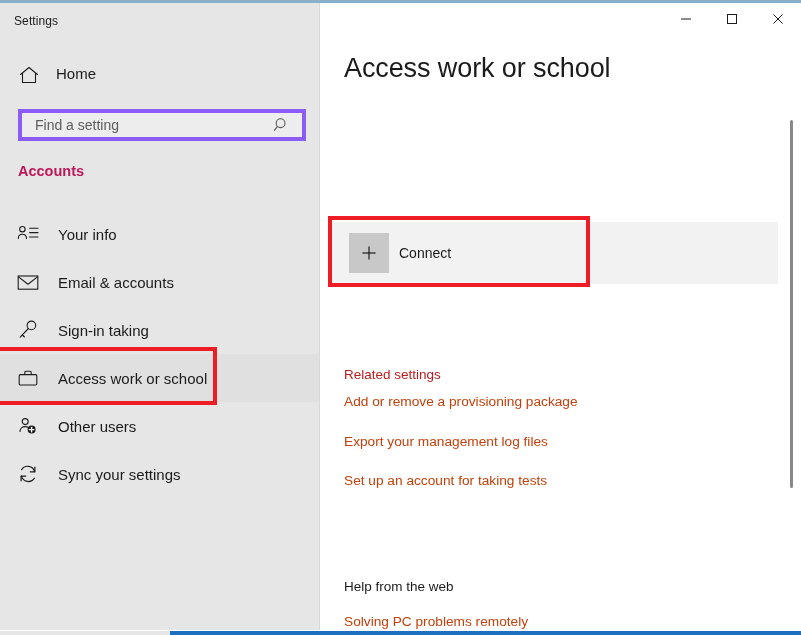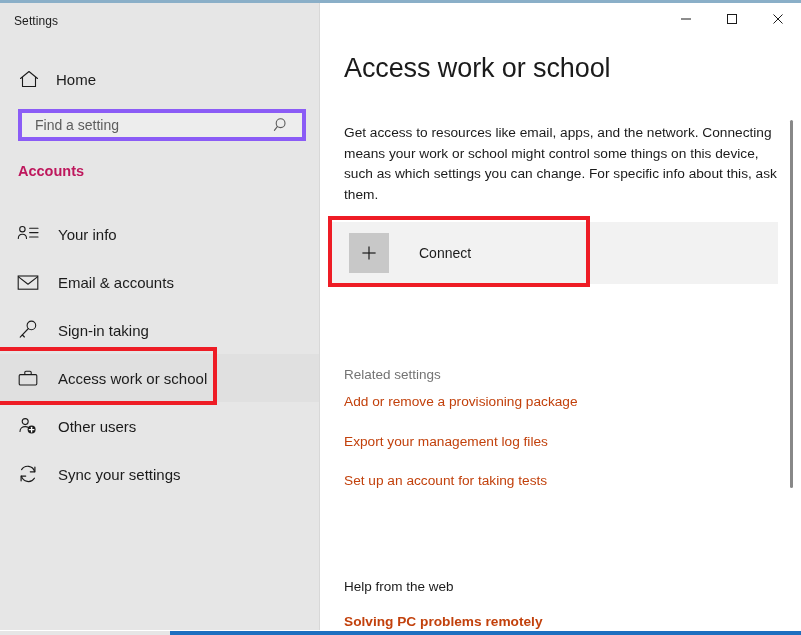--- a/index.html
+++ b/index.html
@@ -37,21 +37,21 @@
 
   .app-title {
     position: absolute; left: 14px; top: 11px;
     font-size: 12px; color: #1b1b1b;
     letter-spacing: .1px;
   }
 
   .home-row {
     position: absolute; left: 14px; top: 62px;
     width: 292px; height: 28px;
-    display: flex; align-items: center;
+    display: flex; 
     cursor: default;
   }
   .home-icon { width: 22px; height: 20px; margin-left: 4px; display: block; }
   .home-label {
     margin-left: 16px; font-size: 15px; color: #1b1b1b;
   }
 
   .search-box {
     position: absolute; left: 18px; top: 106px;
     width: 288px; height: 32px;
@@ -135,44 +135,44 @@
   }
   .connect-plus {
     width: 40px; height: 40px;
     margin-left: 21px;
     background: #c8c8c8;
     display: flex; align-items: center; justify-content: center;
     flex: 0 0 auto;
   }
   .connect-plus svg { display: block; }
   .connect-label {
-    margin-left: 30px;
+    margin-left: 10px;
     font-size: 14px; color: #1b1b1b;
   }
 
   .related-title {
     position: absolute; left: 24px; top: 364px;
-    font-size: 13.5px; color: #737373;
+    font-size: 13.5px; color: #b91c1c;
   }
   .link {
     position: absolute; left: 24px;
     font-size: 13.7px; color: #c2410c;
     text-decoration: none; cursor: default;
     white-space: nowrap;
   }
   .link-1 { top: 391px; }
   .link-2 { top: 431px; }
   .link-3 { top: 470px; }
   .link-4 { top: 510px; }
 
   .help-title {
     position: absolute; left: 24px; top: 576px;
     font-size: 13.5px; color: #1b1b1b;
   }
-  .link-help { top: 611px; font-weight: bold; }
+  .link-help { top: 611px; }
 
   
   .scrollbar-track {
     position: absolute; right: 5px; top: 0;
     width: 9px; height: 632px;
   }
   .scrollbar-thumb {
     position: absolute; left: 3px; top: 117px;
     width: 3px; height: 368px;
     background: #888888;
@@ -326,21 +326,20 @@
       <div class="tb-btn">
         <svg width="12" height="12" viewBox="0 0 12 12">
           <line x1="1.5" y1="1.5" x2="10.5" y2="10.5" stroke="#1b1b1b" stroke-width="1"></line>
           <line x1="10.5" y1="1.5" x2="1.5" y2="10.5" stroke="#1b1b1b" stroke-width="1"></line>
         </svg>
       </div>
     </div>
 
     <h1 class="page-title">Access work or school</h1>
 
-    <p class="page-desc">Get access to resources like email, apps, and the network. Connecting means your work or school might control some things on this device, such as which settings you can change. For specific info about this, ask them.</p>
 
     <div class="connect-row">
       <span class="connect-plus">
         <svg width="18" height="18" viewBox="0 0 18 18">
           <line x1="9" y1="2.4" x2="9" y2="15.6" stroke="#1b1b1b" stroke-width="1.2"></line>
           <line x1="2.4" y1="9" x2="15.6" y2="9" stroke="#1b1b1b" stroke-width="1.2"></line>
         </svg>
       </span>
       <span class="connect-label">Connect</span>
     </div>

